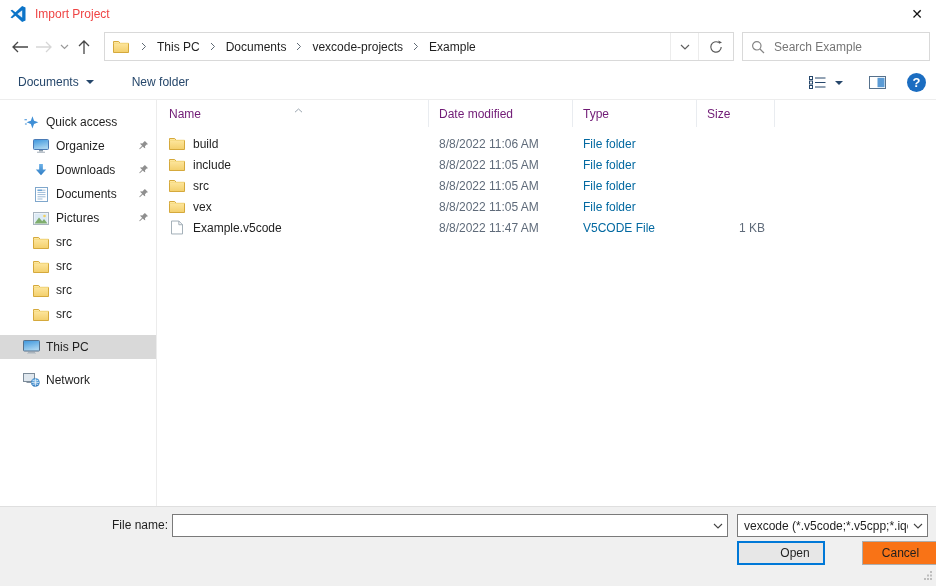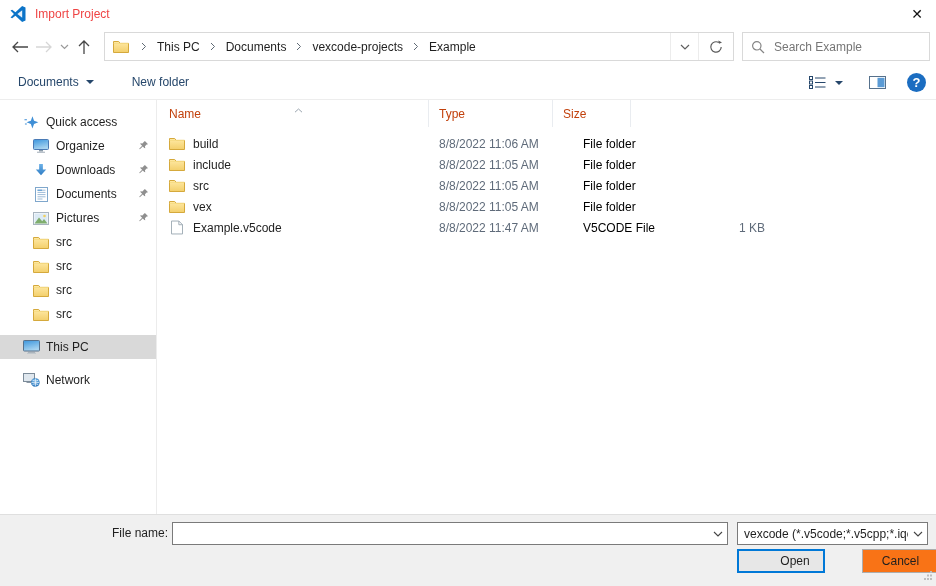--- a/index.html
+++ b/index.html
@@ -43,35 +43,35 @@
   .side-item { height:24px; display:flex; align-items:center; position:relative; padding-left:22px; cursor:default; }
   .side-item.child { padding-left:32px; }
   .side-item.sel { background:#d9d9d9; }
   .side-item .ic { width:18px; display:flex; justify-content:center; margin-right:6px; flex:none; }
   .side-label { white-space:nowrap; }
   .pin { position:absolute; right:7px; top:6px; display:flex; }
   .gap-top { margin-top:9px; }
   
   .main { position:absolute; top:100px; left:157px; right:0; bottom:68px; background:#fff; }
   .lhead { display:flex; height:27px; position:relative; align-items:stretch; }
-  .hcell { display:flex; align-items:center; padding-left:10px; color:#c2410c; border-right:1px solid #e9ecf0; }
+  .hcell { display:flex; align-items:center; padding-left:10px; color:#701a75; border-right:1px solid #e9ecf0; }
   .h-name { width:272px; padding-left:12px; }
   .h-date { width:144px; }
   .h-type { width:124px; }
   .h-size { width:78px; }
   .sortcaret { position:absolute; left:137px; top:2px; }
   .rows { padding-top:6px; }
   .frow { display:flex; height:21px; align-items:center; }
   .c-name { width:272px; display:flex; align-items:center; padding-left:12px; gap:8px; overflow:hidden; }
   .c-name .fic { display:flex; flex:none; width:16px; justify-content:center; }
   .c-date { width:144px; padding-left:10px; color:#5f6b7a; }
-  .c-type { width:124px; padding-left:10px; color:#000000; }
+  .c-type { width:124px; padding-left:10px; color:#0369a1; }
   .c-size { width:78px; padding-right:10px; text-align:right; color:#5f6b7a; }
   
-  .footer { position:absolute; left:0; right:0; bottom:0; height:72px; background:#f0f0f0; border-top:1px solid #dfdfdf; }
+  .footer { position:absolute; left:0; right:0; bottom:0; height:80px; background:#f0f0f0; border-top:1px solid #dfdfdf; }
   .fn-label { position:absolute; left:0; top:11px; width:168px; text-align:right; color:#1f1f1f; }
   .fn-combo { position:absolute; left:172px; top:7px; width:556px; height:23px; border:1px solid #7a7a7a; background:#fff; display:flex; align-items:stretch; }
   .fn-combo input { flex:1; min-width:0; border:0; outline:0; padding:0 6px; font:12px "Liberation Sans","DejaVu Sans",sans-serif; }
   .combo-chev { width:19px; display:flex; align-items:center; justify-content:center; flex:none; }
   .ftype { position:absolute; left:737px; top:7px; width:191px; height:23px; border:1px solid #7a7a7a; background:#fff; display:flex; align-items:center; }
   .ftype-text { flex:1; min-width:0; padding-left:6px; white-space:nowrap; overflow:hidden; }
   .btn { position:absolute; top:34px; height:24px; display:flex; align-items:center; justify-content:center; cursor:default; }
   .btn-open { left:737px; width:88px; background:#e7e7e7; border:2px solid #0078d7;padding-left:28px; }
   .btn-cancel { left:862px; width:77px; background:#f97316; border:1px solid #adadad; }
   .grip { position:absolute; right:3px; bottom:3px; }
@@ -358,20 +358,21 @@
 </div>
 
 <div class="main">
   <div class="lhead">
     <span class="sortcaret">
       <svg width="9" height="5" viewBox="0 0 9 5">
           <path d="M1 4.2L4.5 1 8 4.2" fill="none" stroke="#9aa4ae"></path>
         </svg>
     </span>
     <div class="hcell h-name">Name</div>
+    <div class="hcell h-date">Date modified</div>
     <div class="hcell h-type">Type</div>
     <div class="hcell h-size">Size</div>
   </div>
 
   <div class="rows">
 
     <div class="frow">
       <span class="c-name">
         <span class="fic">
           <svg width="16" height="13" viewBox="0 0 16 13">

